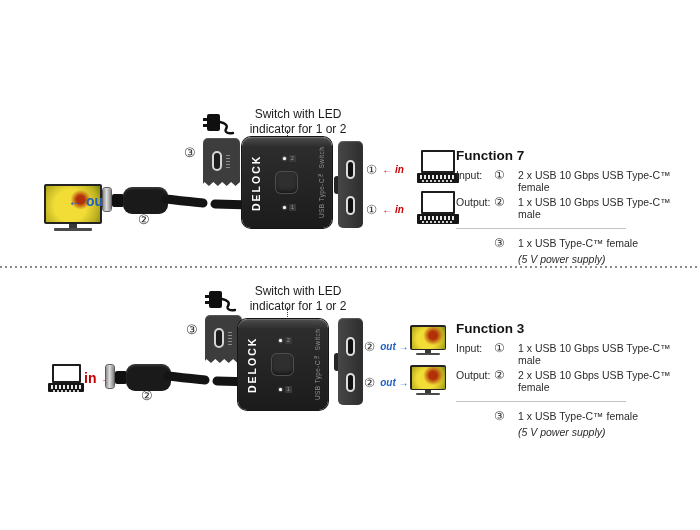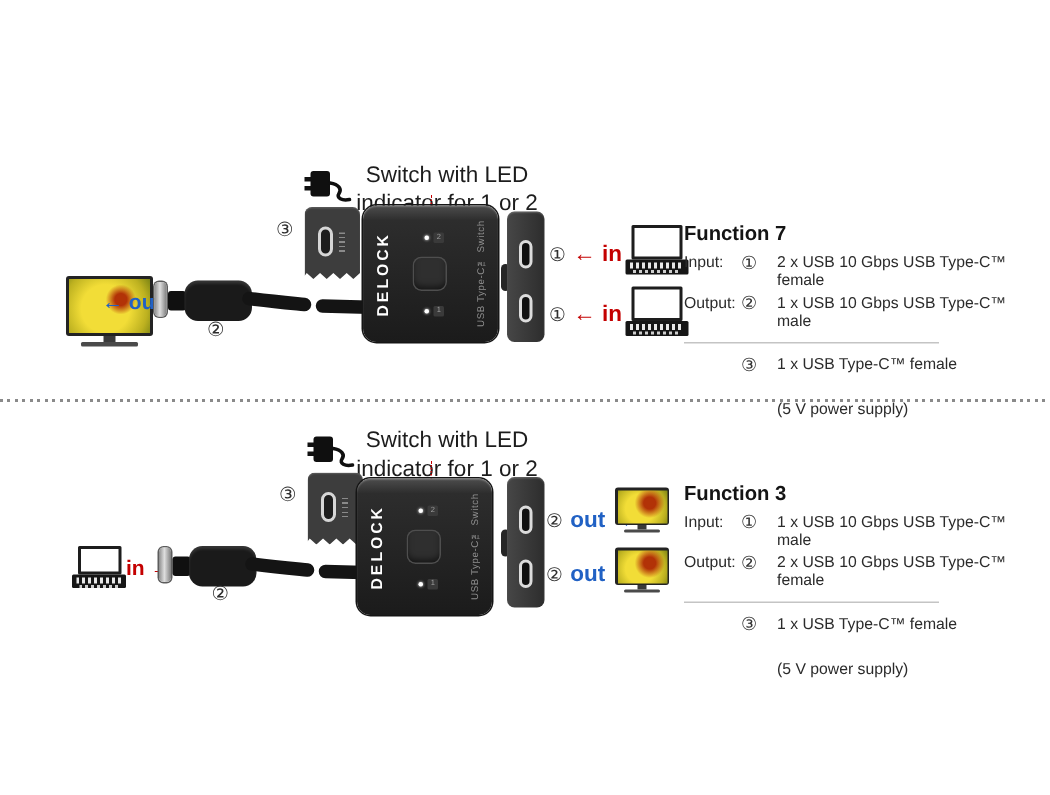--- a/index.html
+++ b/index.html
@@ -5,21 +5,21 @@
   * { margin:0; padding:0; box-sizing:border-box; }
   html,body { background:#ffffff; }
   body { width:700px; height:530px; font-family:"Liberation Sans", sans-serif; position:relative; overflow:hidden; }
   .abs { position:absolute; }
 
   
   .divider { left:0; top:266px; width:700px; height:2px;
     background:repeating-linear-gradient(90deg,#8a8a8a 0 2px,transparent 2px 5px); }
 
   
-  .led-note { width:140px; text-align:center; font-size:15px; line-height:1.28; color:#1c1c1c; }
+  .led-note { width:140px; text-align:center; font-size:12px; line-height:1.28; color:#1c1c1c; }
   .red-dot-line { width:0; border-left:1px dotted #c40000; }
 
   
   .sw { width:90px; height:91px; border-radius:9px; z-index:3;
     background:linear-gradient(180deg,#4d4d4d,#2d2d2d 11%,#242424 55%,#1b1b1b);
     box-shadow:inset 0 1px 1px rgba(255,255,255,.22), 0 0 0 1px #151515; }
   .sw .brand { position:absolute; left:6px; top:10px; width:15px; height:71px;
     writing-mode:vertical-rl; transform:rotate(180deg);
     color:#fff; font-weight:bold; font-size:10.5px; letter-spacing:2px;
     display:flex; align-items:center; justify-content:center; }
@@ -57,21 +57,21 @@
   .plug-body { width:45px; height:27px; background:#1a1a1a; border-radius:9px;
     box-shadow:inset 0 2px 2px rgba(255,255,255,.12); }
   .cable-svg { z-index:1; }
 
   
   .circled { font-size:13px; color:#2e2e2e; }
   .arrow-blue { color:#2161c4; font-weight:bold; font-size:14px; white-space:nowrap; }
   .arrow-red { color:#c40000; font-weight:bold; font-size:14px; white-space:nowrap; }
   .port-row { display:flex; align-items:center; gap:5px; height:16px; }
   .port-row .circled { font-size:12.5px; }
-  .port-row .arrow-red, .port-row .arrow-blue { font-size:15px; }
+  .port-row .arrow-red, .port-row .arrow-blue { font-size:10px;font-style:italic; }
 
   
   .monitor { width:58px; }
   .mon-screen { width:58px; height:40px; background:#232323; border-radius:2px; padding:2px; }
   .mon-img { width:100%; height:100%;
     background:radial-gradient(circle at 64% 38%, #b23207 0 4px, rgba(178,50,7,0) 10px),
                radial-gradient(circle at 45% 55%, #f2dd37 0 45%, #bdb120 78%, #7c8413 100%); }
   .mon-neck { width:8px; height:4px; background:#3a3a3a; margin:0 auto; }
   .mon-base { width:38px; height:3px; background:#4a4a4a; margin:0 auto; border-radius:1px; }
   .monitor.sm { width:36px; }
@@ -90,21 +90,21 @@
   .laptop.sm { width:36px; }
   .laptop.sm .lap-screen { width:29px; height:19px; }
   .laptop.sm .lap-base { width:36px; height:9px; }
 
   
   .spec { width:238px; color:#2b2b2b; }
   .spec-title { font-size:13.5px; font-weight:bold; color:#141414; margin-bottom:6px; }
   .spec-grid { display:grid; grid-template-columns:38px 24px auto; row-gap:3px; font-size:10.5px; align-items:start; }
   .spec-grid .num { font-size:12px; line-height:1.1; color:#333; }
   .spec-hr { width:170px; border-top:1px solid #c4c4c4; margin:8px 0 8px 0; }
-  .desc2 { display:block; margin-top:18px; }
+  .desc2 { display:block; margin-top:4px;font-style:italic; }
 </style>
 </head>
 <body>
 
 <section>
 
   <div class="abs led-note" style="left:228px; top:107px;">
     <span>Switch with LED</span><br>
     <span>indicator for 1 or 2</span>
   </div>

